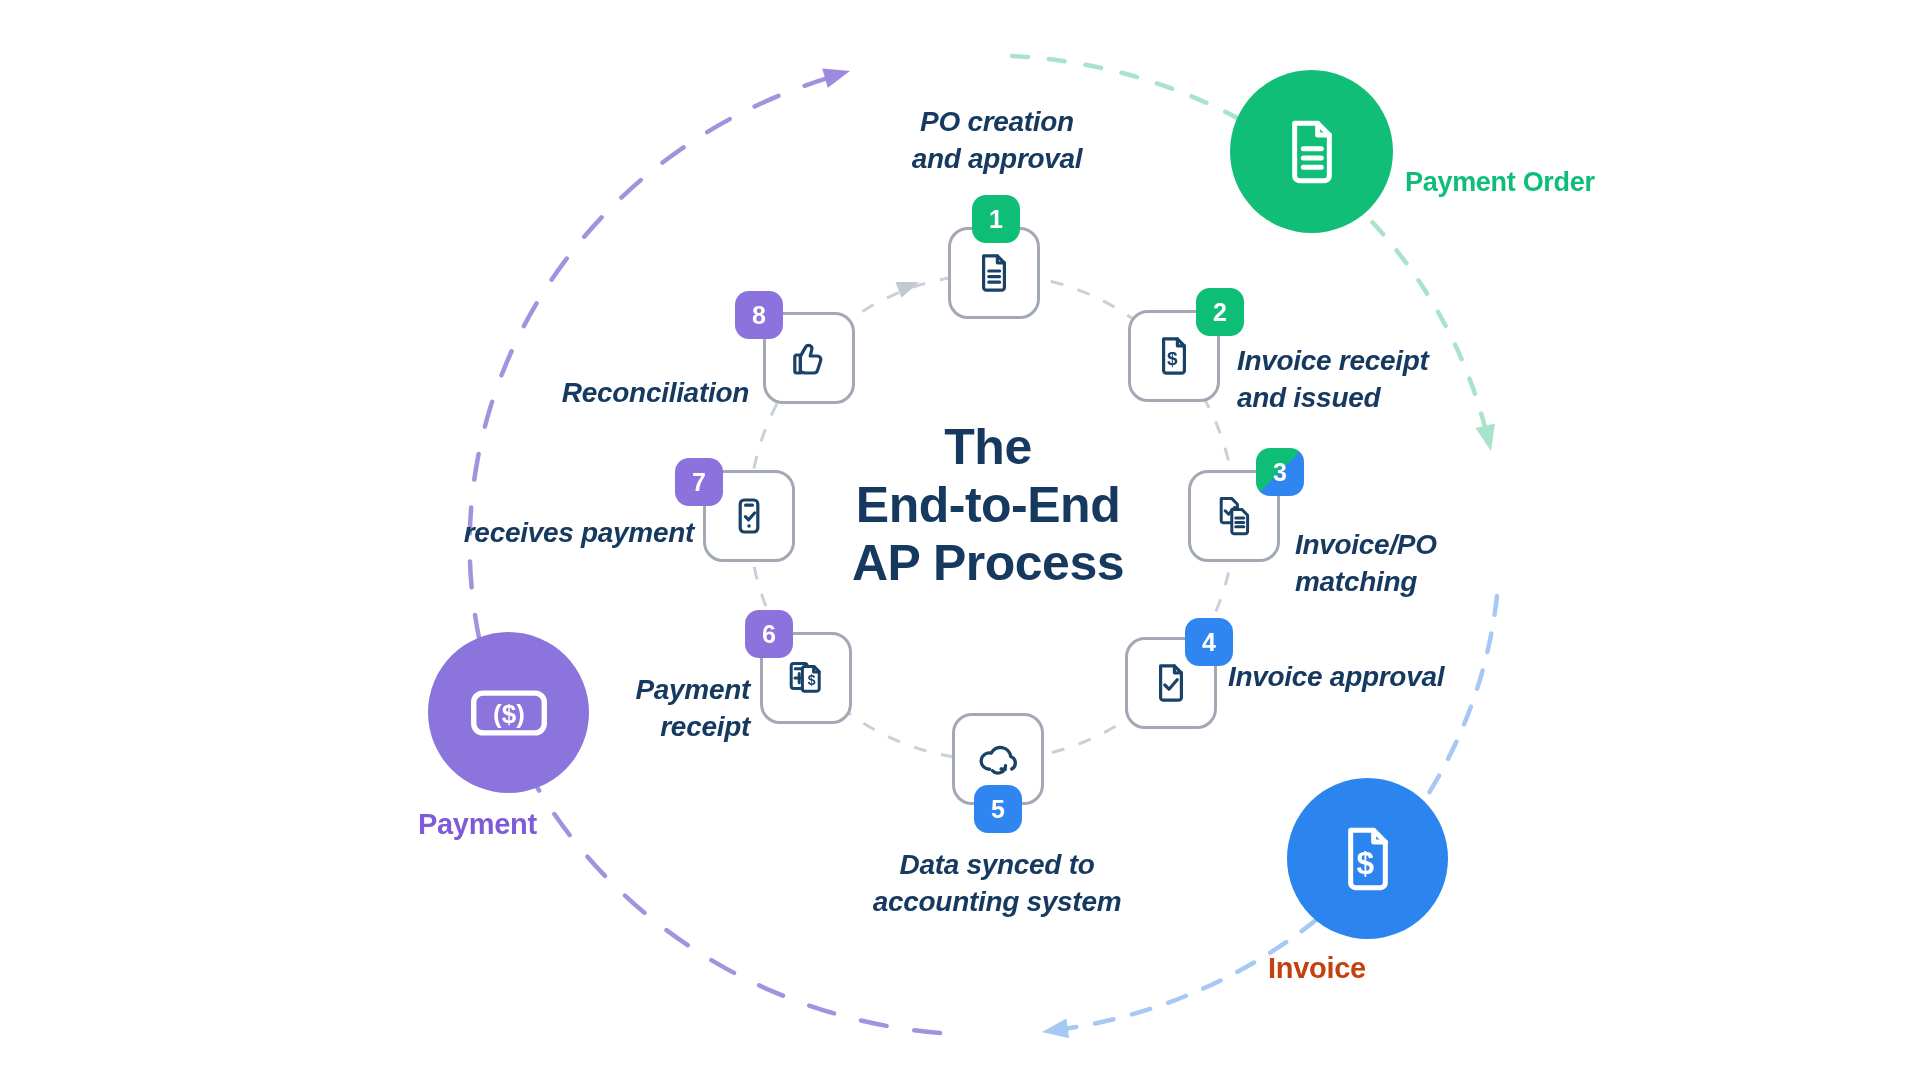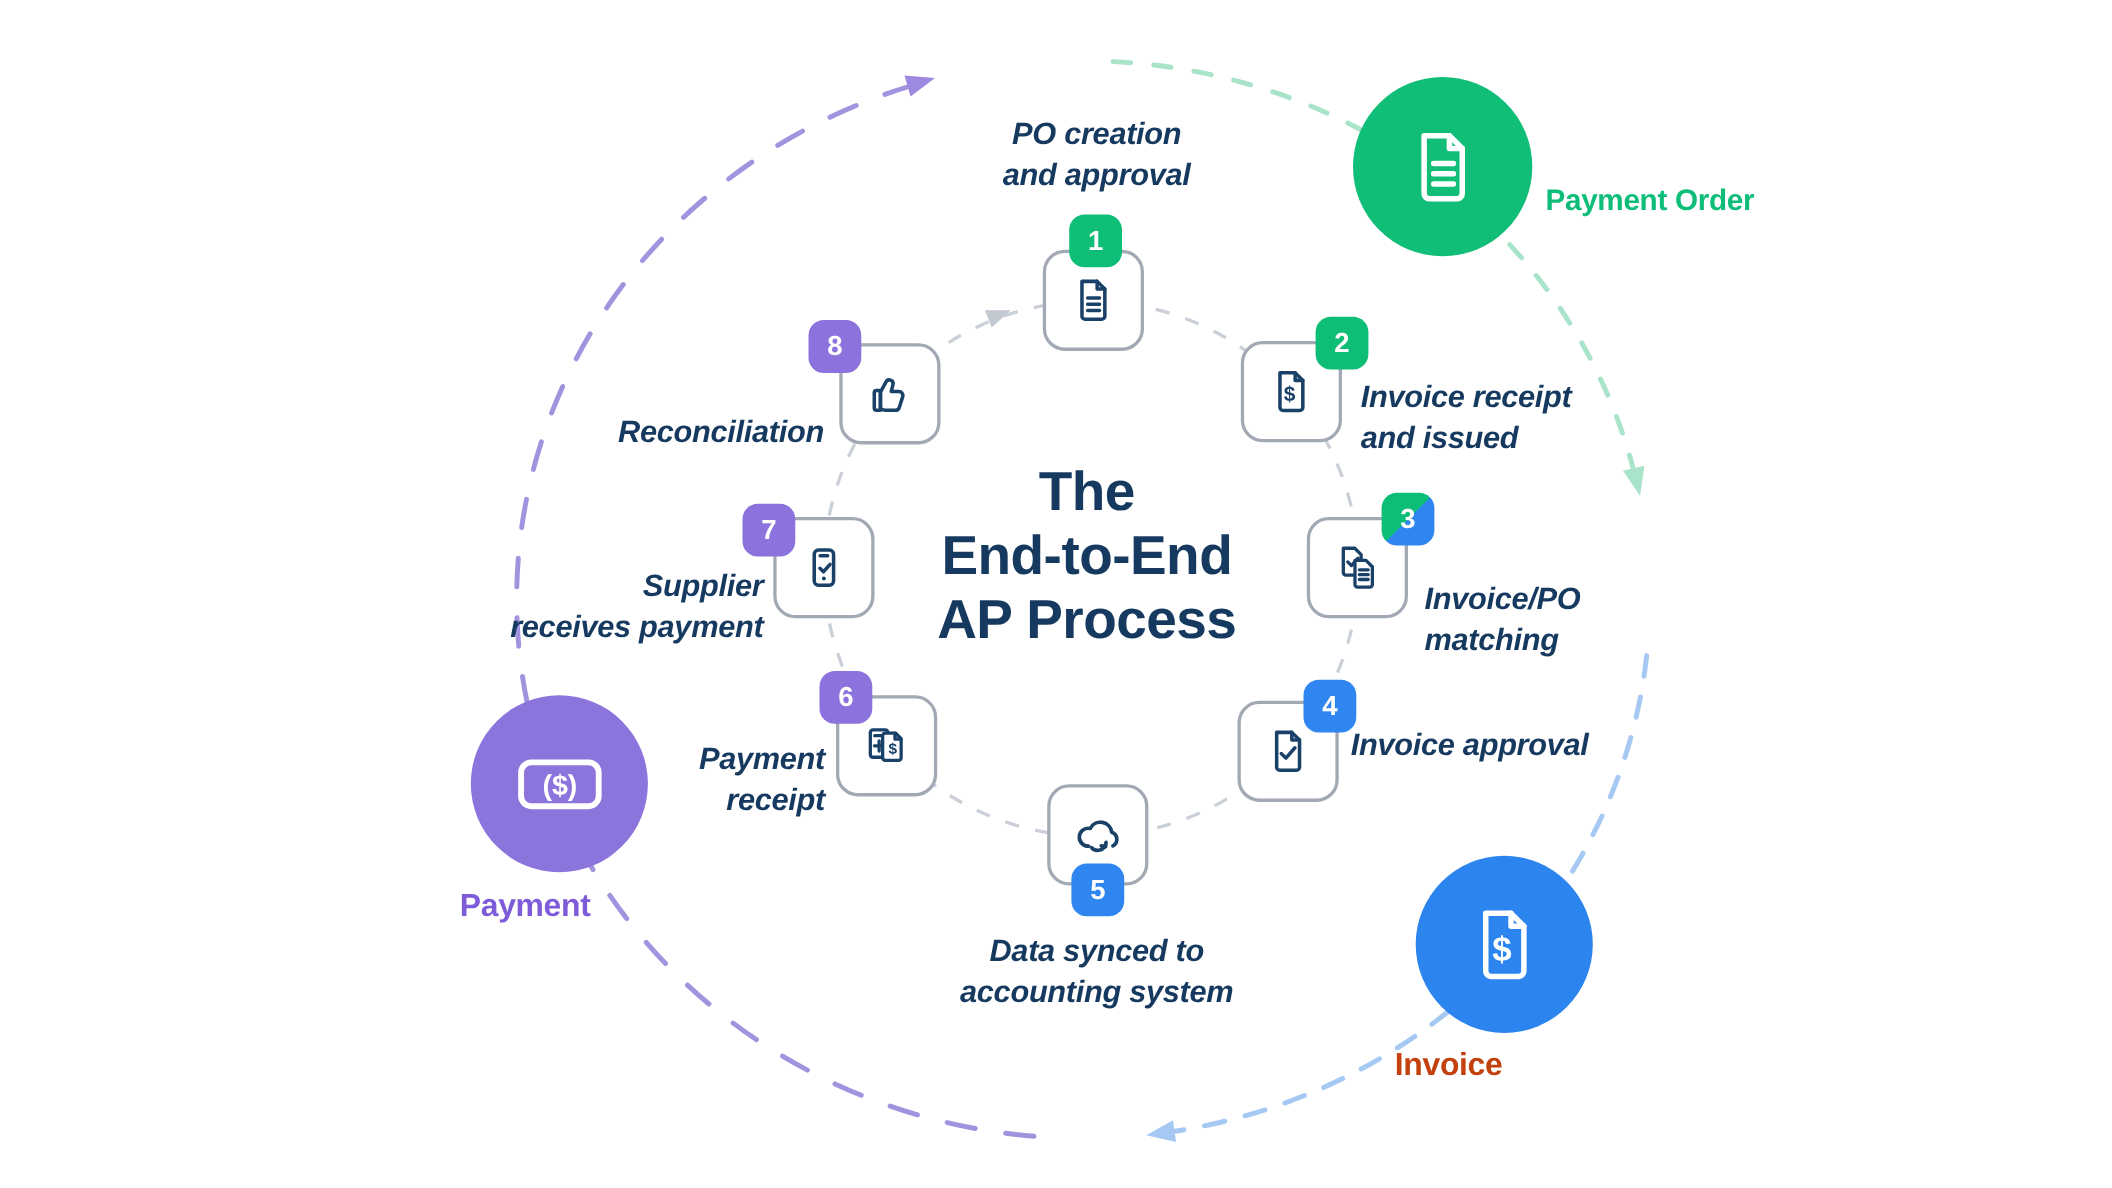--- a/index.html
+++ b/index.html
@@ -167,21 +167,20 @@
   </div>
   <div class="label center" style="left:797px;top:846px;width:400px;">
     <div>Data synced to</div>
     <div>accounting system</div>
   </div>
   <div class="label right" style="left:500px;top:671px;width:250px;">
     <div>Payment</div>
     <div>receipt</div>
   </div>
   <div class="label right" style="left:394px;top:514px;width:300px;">
-    <div>Supplier</div>
     <div>receives payment</div>
   </div>
   <div class="label right" style="left:449px;top:354px;width:300px;margin-top:20px;">
     <div>Reconciliation</div>
   </div>
 
   <div class="milestone m-green" style="left:1230px;top:70px;width:163px;height:163px;">
     <svg class="icon" width="80" height="80" viewBox="0 0 24 24" fill="none" stroke="currentColor" stroke-width="1.5" stroke-linecap="round" stroke-linejoin="round">
       <path d="M6.8 3.4h6.9l3.5 3.5v12.3a1.4 1.4 0 0 1-1.4 1.4H8.2a1.4 1.4 0 0 1-1.4-1.4z"></path>
       <path d="M13.7 3.4v3.5h3.5"></path>

